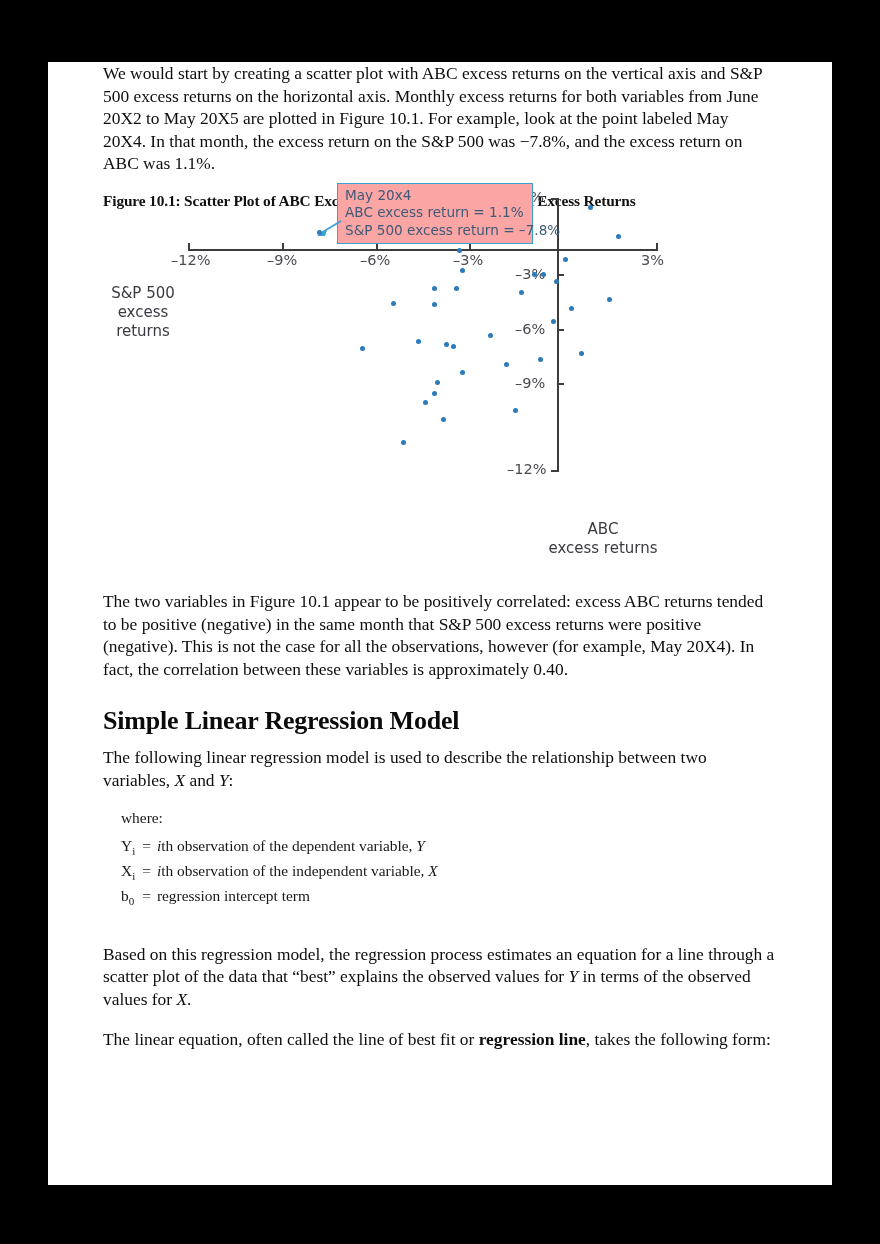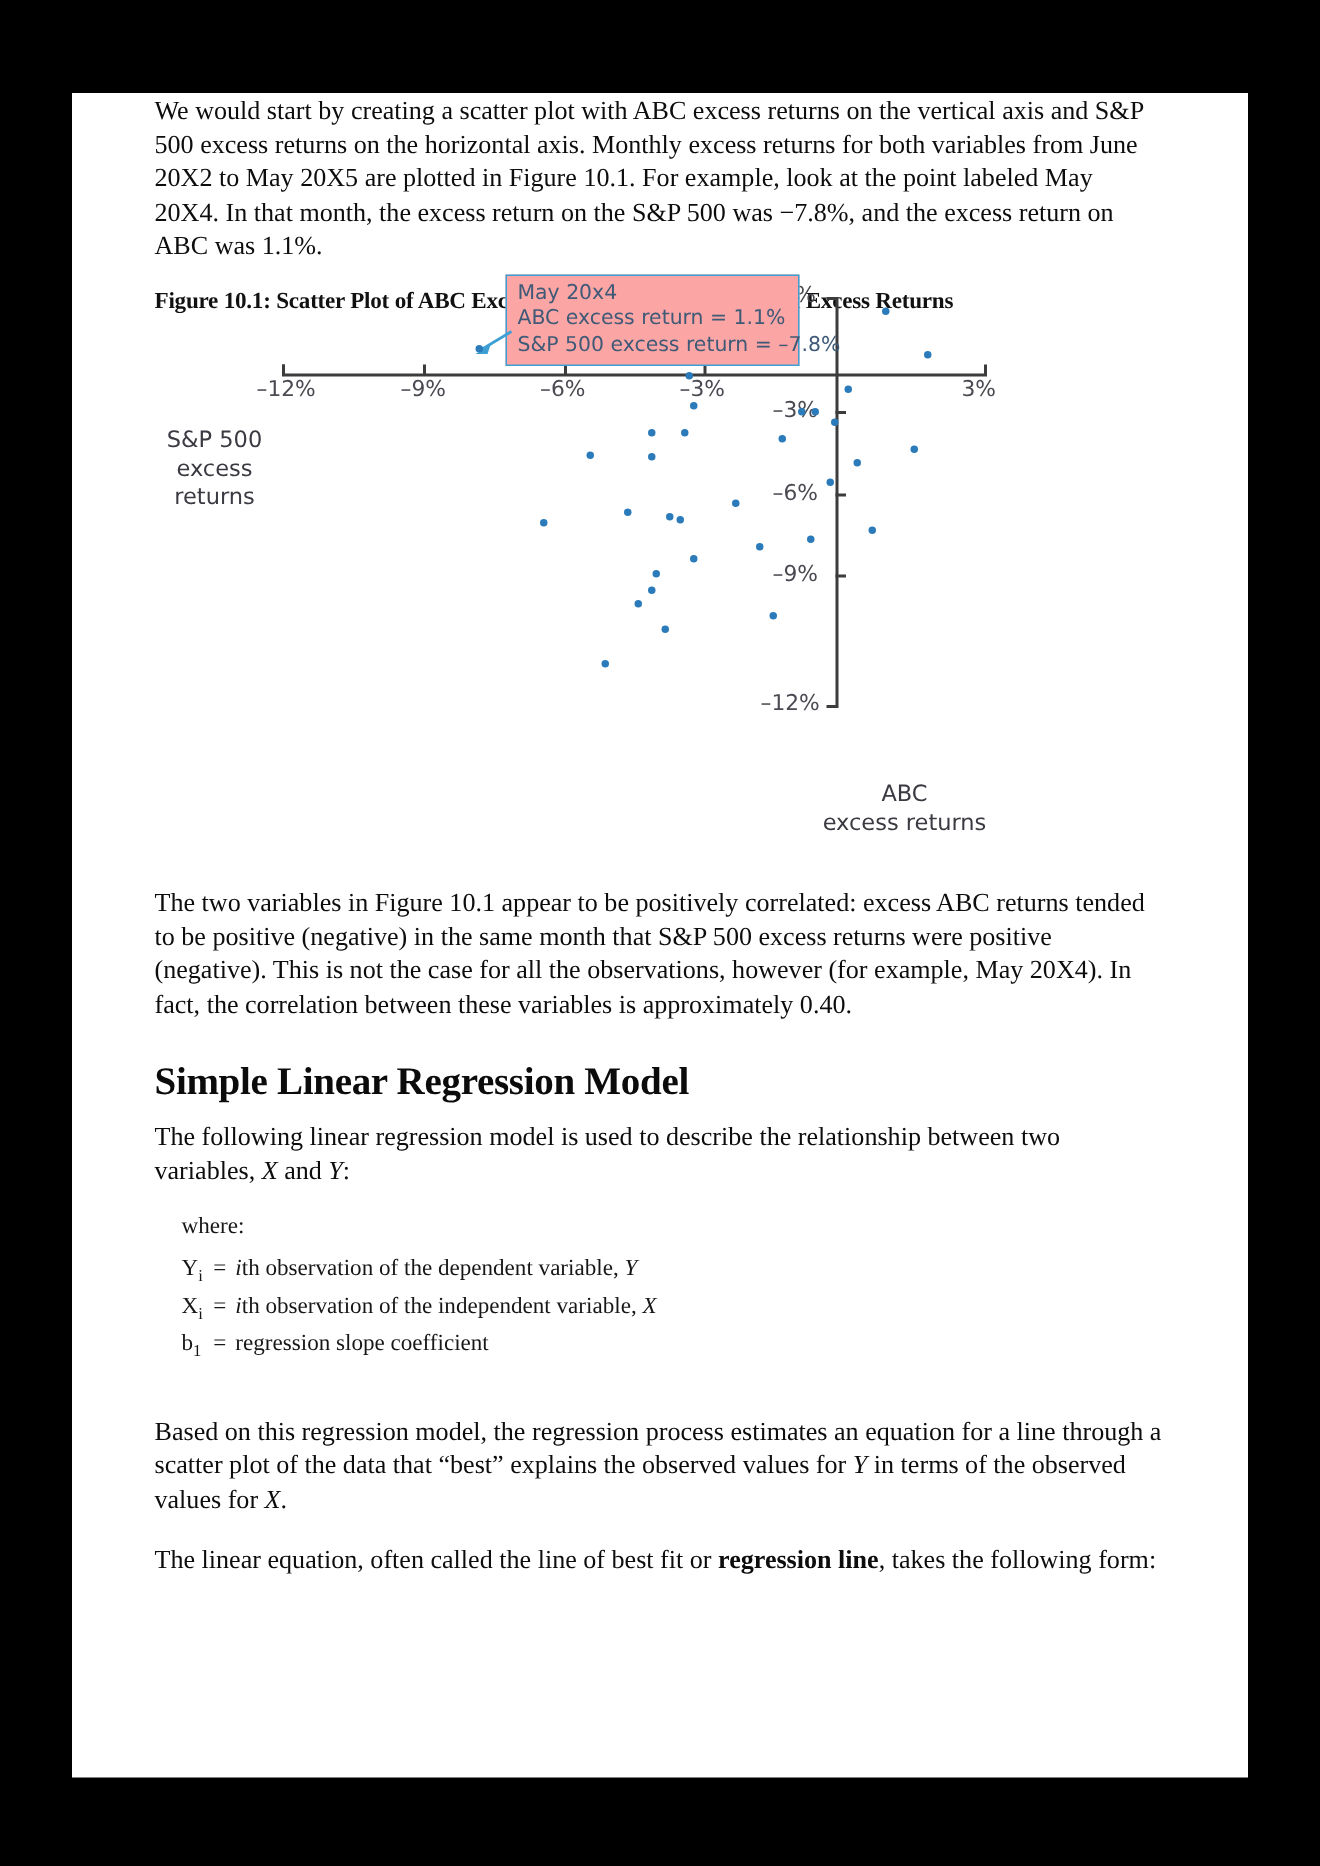--- a/index.html
+++ b/index.html
@@ -275,26 +275,26 @@
           <div class="defeq">=</div>
           <div class="deftxt"><span class="ital">i</span>th observation of the dependent variable, <span class="ital">Y</span></div>
         </div>
 
         <div class="defrow">
           <div class="defsym">X<sub>i</sub></div>
           <div class="defeq">=</div>
           <div class="deftxt"><span class="ital">i</span>th observation of the independent variable, <span class="ital">X</span></div>
         </div>
 
-
         <div class="defrow">
-          <div class="defsym">b<sub>1</sub></div>
+          <div class="defsym">b<sub>0</sub></div>
           <div class="defeq">=</div>
-          <div class="deftxt">regression slope coefficient</div>
-        </div>
+          <div class="deftxt">regression intercept term</div>
+        </div>
+
 
 
       </div>
     </div>
 
     <p class="body-text" style="margin-top:32px;"><span>Based on this regression model, the regression process estimates an equation for a line through a scatter plot of the data that “best” explains the observed values for </span><span class="ital">Y</span><span> in terms of the observed values for </span><span class="ital">X</span><span>.</span></p>
 
     <p class="body-text"><span>The linear equation, often called the line of best fit or </span><span class="bold">regression line</span><span>, takes the following form:</span></p>
 
   </div>

